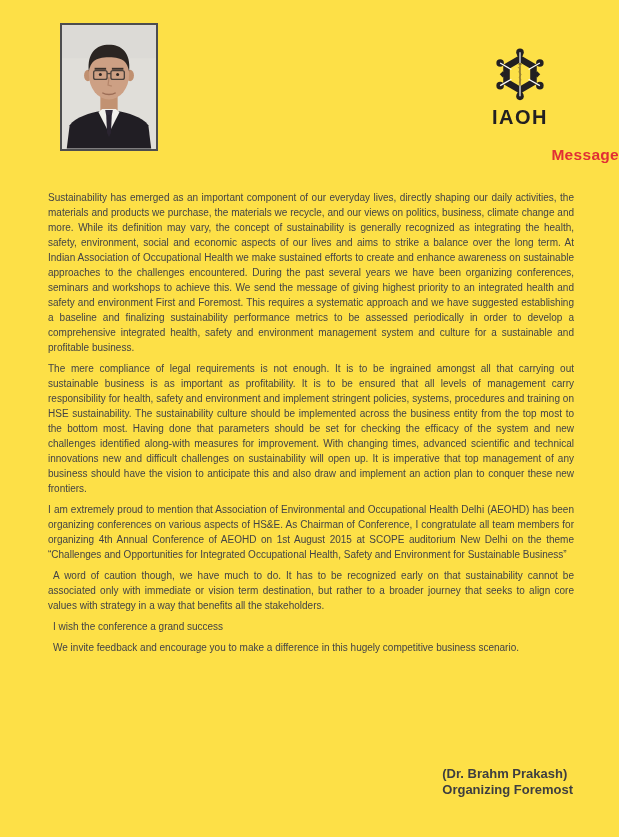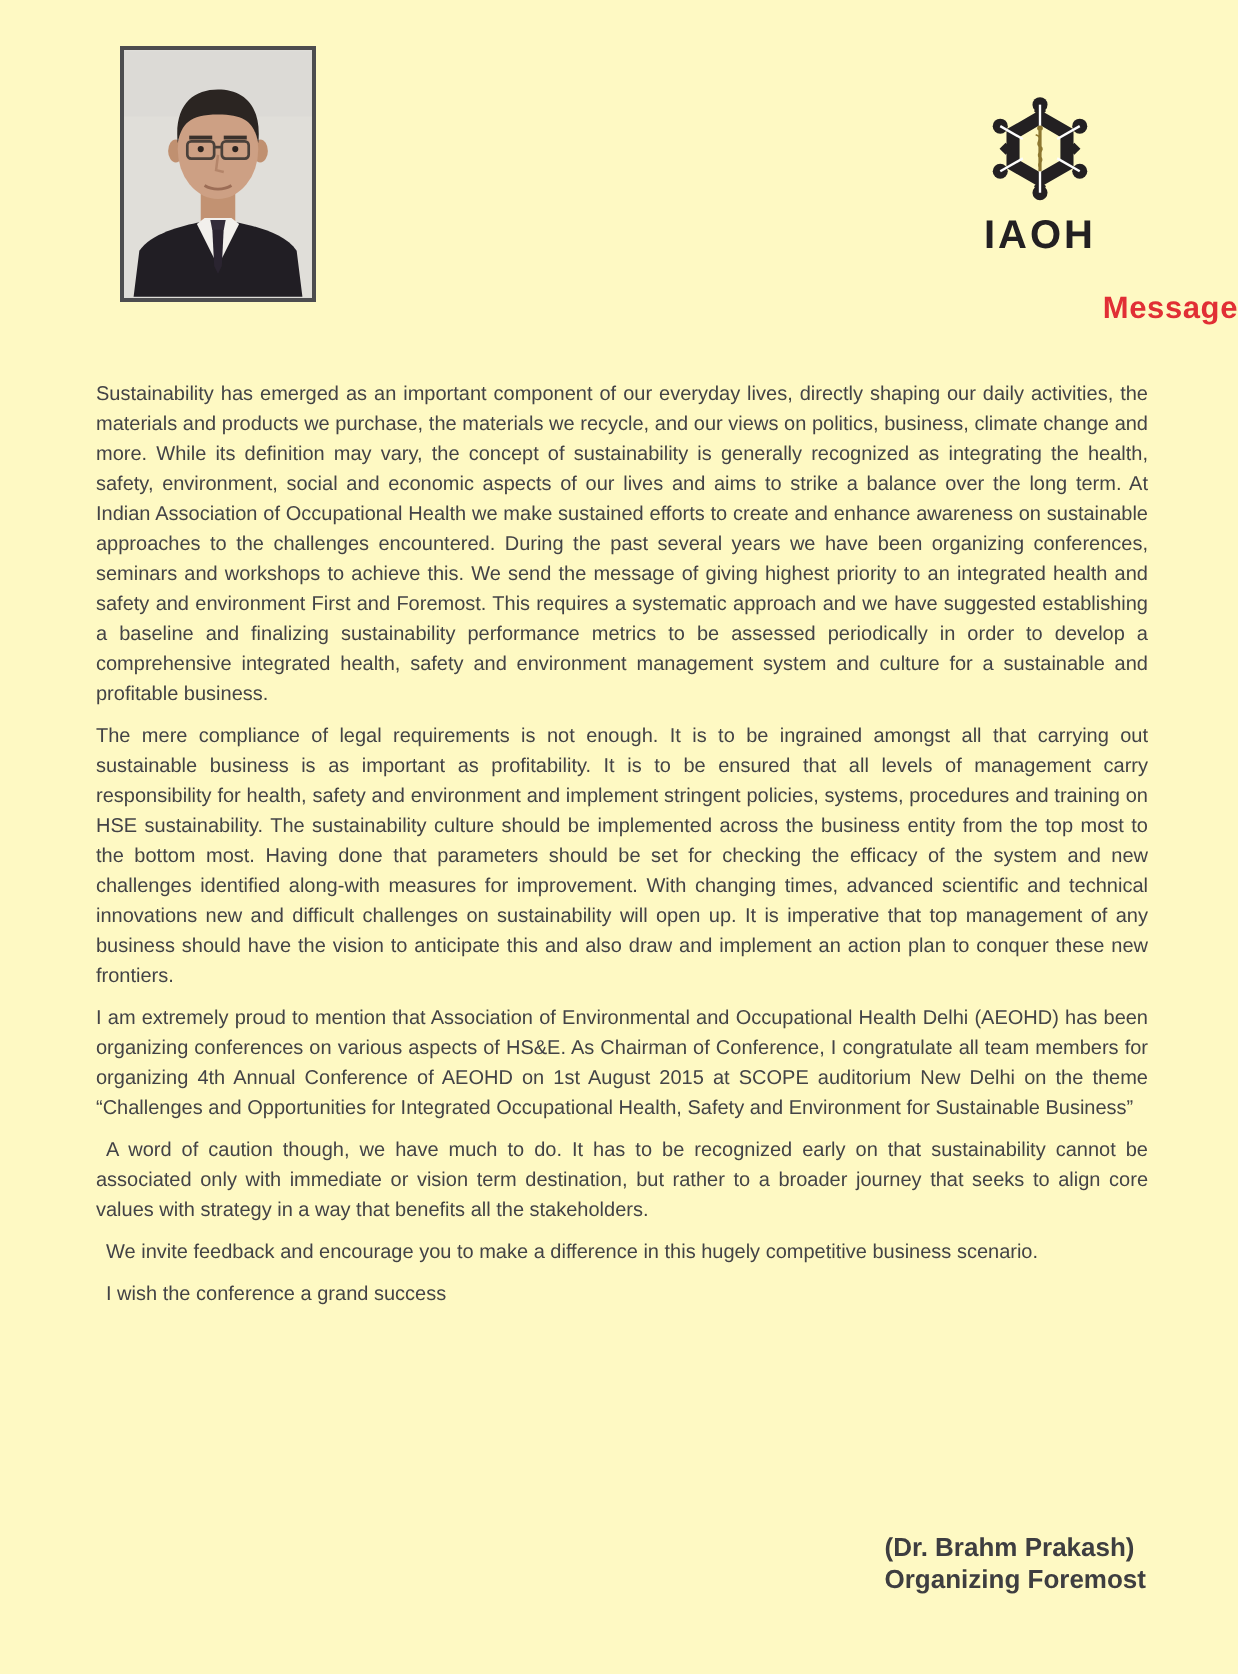--- a/index.html
+++ b/index.html
@@ -1,19 +1,19 @@
 <!DOCTYPE html>
 <html><head>
 <meta charset="utf-8">
 <style>
   html,body{margin:0;padding:0;background:#9a9a9a;}
   .page{
     position:relative;
     width:619px;height:837px;
-    background:#fef9c3;
+    background:#fde047;
     font-family:"Liberation Sans", sans-serif;
     color:#434346;
     overflow:hidden;
     margin:0 auto;
   }
   
   .photo{
     position:absolute;left:60px;top:23px;
     width:98px;height:128px;
     border:2px solid #4d4d4f;
@@ -144,22 +144,22 @@
     <div class="logo-acronym">IAOH</div>
   </div>
 
   <div class="heading">Message</div>
 
   <div class="body">
     <p>Sustainability has emerged as an important component of our everyday lives, directly shaping our daily activities, the materials and products we purchase, the materials we recycle, and our views on politics, business, climate change and more. While its definition may vary, the concept of sustainability is generally recognized as integrating the health, safety, environment, social and economic aspects of our lives and aims to strike a balance over the long term. At Indian Association of Occupational Health we make sustained efforts to create and enhance awareness on sustainable approaches to the challenges encountered. During the past several years we have been organizing conferences, seminars and workshops to achieve this. We send the message of giving highest priority to an integrated health and safety and environment First and Foremost. This requires a systematic approach and we have suggested establishing a baseline and finalizing sustainability performance metrics to be assessed periodically in order to develop a comprehensive integrated health, safety and environment management system and culture for a sustainable and profitable business.</p>
     <p>The mere compliance of legal requirements is not enough. It is to be ingrained amongst all that carrying out sustainable business is as important as profitability. It is to be ensured that all levels of management carry responsibility for health, safety and environment and implement stringent policies, systems, procedures and training on HSE sustainability. The sustainability culture should be implemented across the business entity from the top most to the bottom most. Having done that parameters should be set for checking the efficacy of the system and new challenges identified along-with measures for improvement. With changing times, advanced scientific and technical innovations new and difficult  challenges on sustainability will open up. It is imperative that top management of any business should have the vision to anticipate this and also draw and implement an action plan to conquer these new frontiers.</p>
     <p>I am extremely proud to mention that Association of Environmental and Occupational Health Delhi (AEOHD) has been organizing conferences on various aspects of HS&amp;E. As Chairman of Conference,  I congratulate all team members for organizing 4th Annual Conference of AEOHD on 1st August 2015 at SCOPE auditorium New Delhi on the theme “Challenges and Opportunities for Integrated Occupational Health, Safety and Environment for Sustainable Business”</p>
     <p class="indent">A word of caution though, we have much to do. It has to be recognized early on that sustainability cannot be associated only with immediate or vision term destination, but rather to a broader journey that seeks to align core values with strategy in a way that benefits all the stakeholders.</p>
+    <p class="indent">I wish the conference a grand success</p>
     <p class="indent">We invite feedback and encourage you to make a difference in this hugely competitive business scenario.</p>
-    <p class="indent">I wish the conference a grand success</p>
   </div>
 
   <div class="signature">
     <div>(Dr. Brahm Prakash)</div>
     <div>Organizing Foremost</div>
   </div>
 
 </div>
 
 </body></html>

